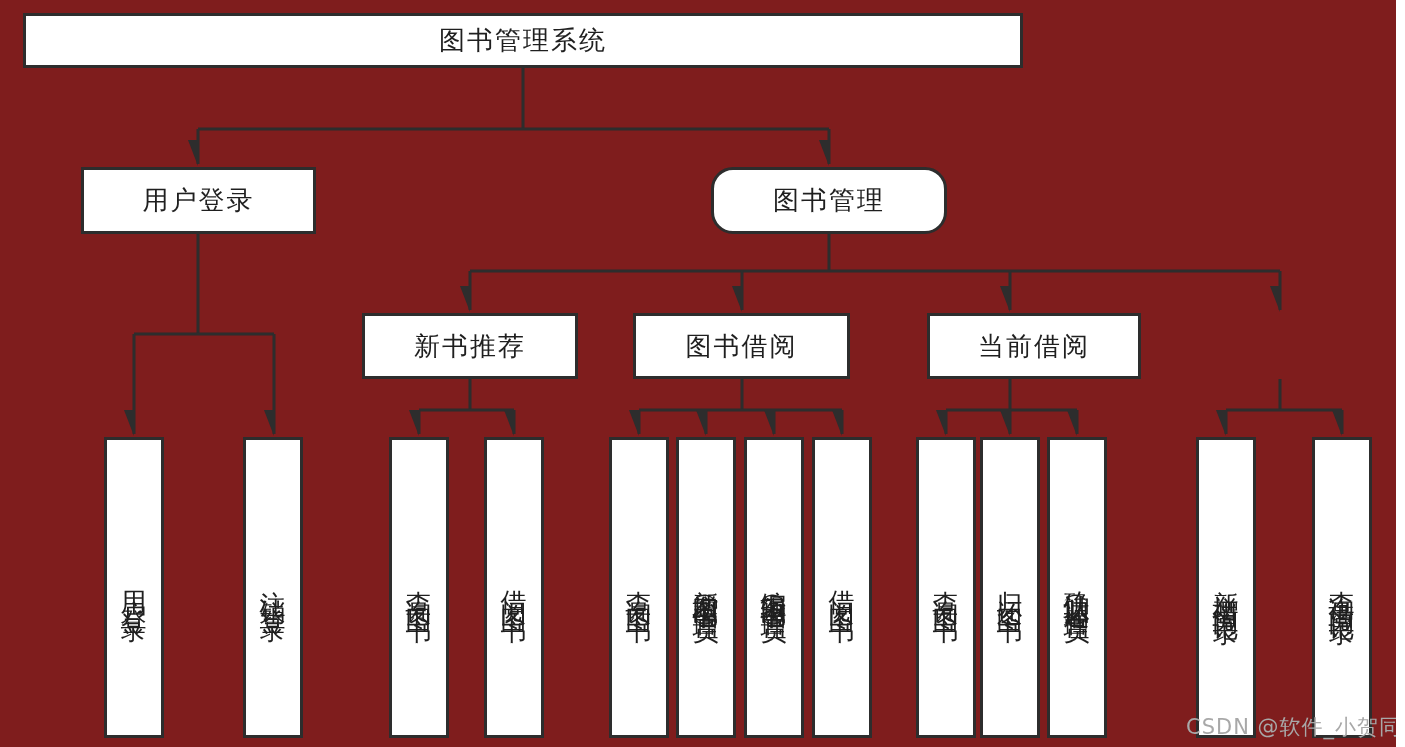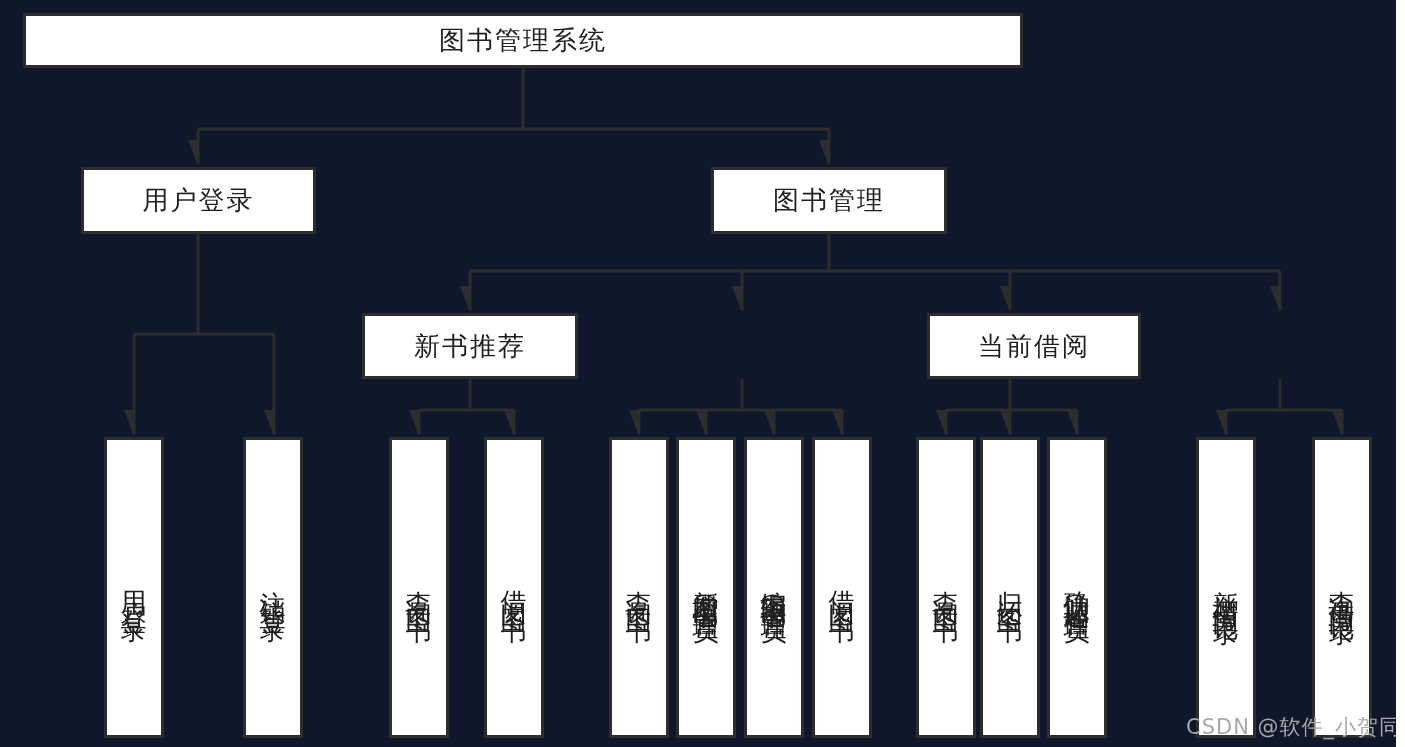--- a/index.html
+++ b/index.html
@@ -1,37 +1,37 @@
 <!DOCTYPE html>
 <html><head>
 <meta charset="utf-8">
 <style>
   html,body { margin:0; padding:0; background:#ffffff; }
   .canvas {
-    position:relative; width:1396px; height:747px; background:#0f172a;
+    position:relative; width:1396px; height:747px; background:#7f1d1d;
     font-family:"DejaVu Sans","Liberation Sans",sans-serif;
     color:#1f1f1f; overflow:hidden;
   }
   svg.wires { position:absolute; left:0; top:0; width:1405px; height:747px; }
   .box {
     position:absolute; background:#ffffff; border:3px solid #2d2d2d;
     box-sizing:border-box; display:flex; align-items:center; justify-content:center;
     text-align:center;
   }
   .h { font-size:26px; letter-spacing:2px; white-space:nowrap; }
   .v {
     writing-mode:vertical-rl; font-size:26px; letter-spacing:9px;
     line-height:1; display:flex; align-items:center; justify-content:center;
   }
   .v-long  { letter-spacing:4px; }
   .v-mid   { letter-spacing:6px; }
   
   #b-root { left:23px;   top:13px;  width:1000px; height:55px; }
   #b-l2a  { left:81px;   top:167px; width:235px;  height:67px; }
-  #b-l2b  { left:711px;  top:167px; width:236px;  height:67px; }
+  #b-l2b  { left:711px;  top:167px; width:236px;  height:67px;border-radius:22px; }
   #b-l3a  { left:362px;  top:313px; width:216px;  height:66px;font-family:Liberation Serif, serif; }
   #b-l3b  { left:633px;  top:313px; width:217px;  height:66px; }
   #b-l3c  { left:903px;  top:313px; width:214px;  height:66px;margin-left:24px; }
   #b-l3d  { left:1173px; top:313px; width:214px;  height:66px; }
   .leaf   { top:437px; width:60px; height:301px; }
   #f01 { left:104px; }  #f02 { left:243px; }
   #f03 { left:389px; }  #f04 { left:484px; }
   #f05 { left:609px; }  #f06 { left:676px; }
   #f07 { left:744px; }  #f08 { left:812px; }
   #f09 { left:916px; }  #f10 { left:980px; } #f11 { left:1047px; }
@@ -95,20 +95,21 @@
       <path d="M1342 410 V434" marker-end="url(#arr)"></path>
     </g>
   </svg>
 
   <div class="box h" id="b-root">图书管理系统</div>
 
   <div class="box h" id="b-l2a">用户登录</div>
   <div class="box h" id="b-l2b">图书管理</div>
 
   <div class="box h" id="b-l3a">新书推荐</div>
+  <div class="box h" id="b-l3b">图书借阅</div>
   <div class="box h" id="b-l3c">当前借阅</div>
 
   <div class="box leaf v" id="f01">用户登录</div>
   <div class="box leaf v" id="f02">注销登录</div>
 
   <div class="box leaf v" id="f03">查询图书</div>
   <div class="box leaf v" id="f04">借阅图书</div>
 
   <div class="box leaf v" id="f05">查询图书</div>
   <div class="box leaf v v-long" id="f06">新增图书（管理员）</div>

